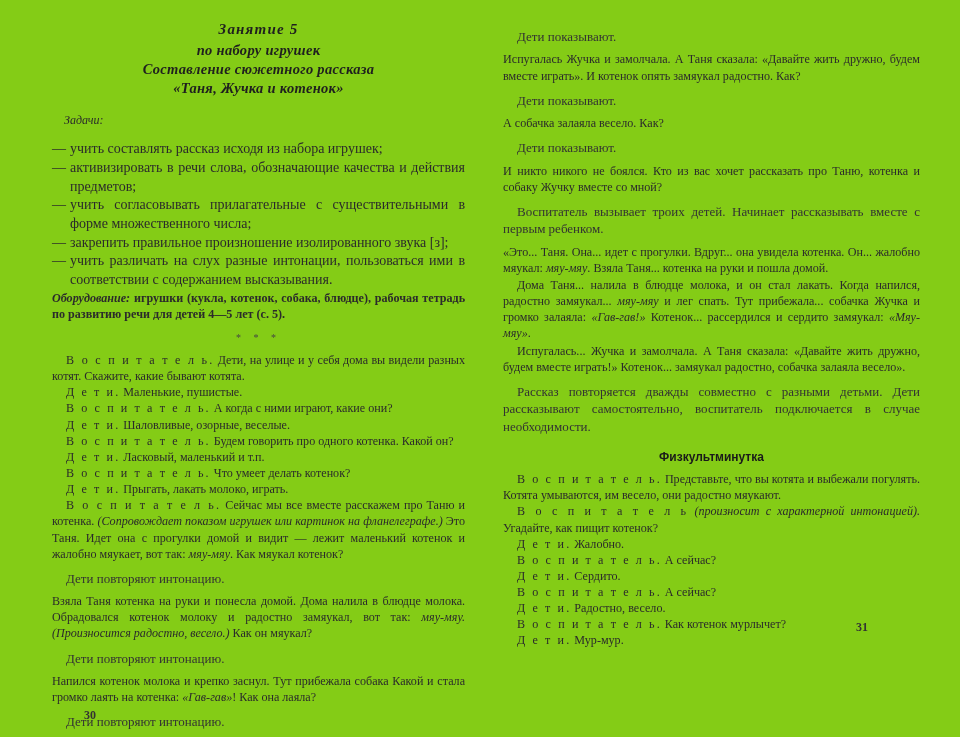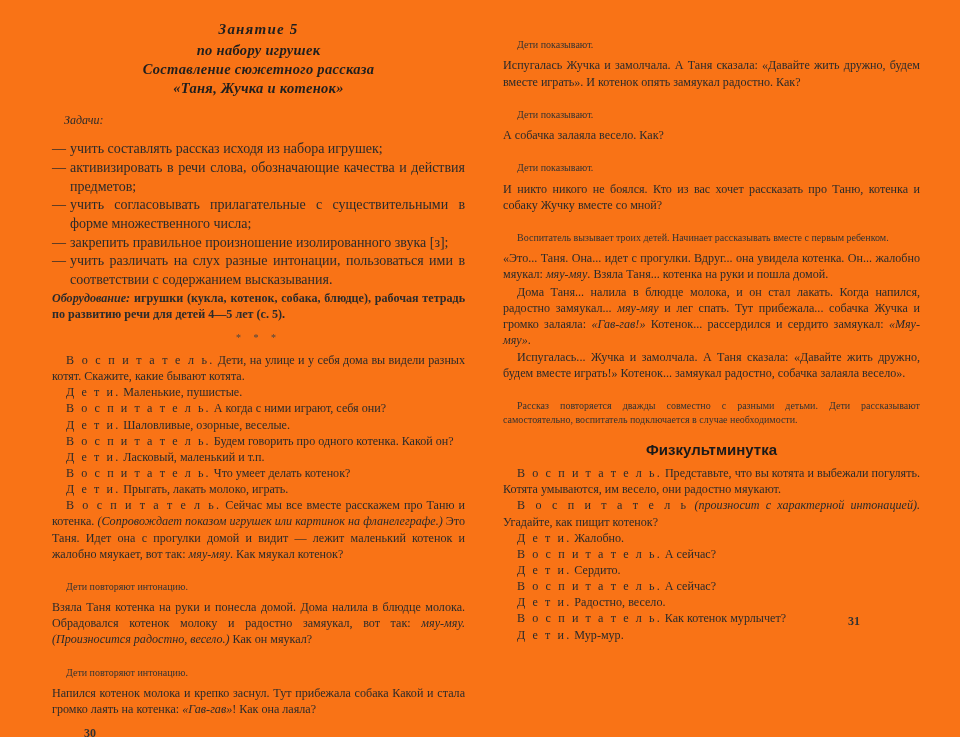--- a/index.html
+++ b/index.html
@@ -18,21 +18,21 @@
   }
   .page-spread {
     width: 960px;
     height: 737px;
     box-sizing: border-box;
     padding: 20px 40px 0 40px;
     display: flex;
     flex-direction: row;
     align-items: flex-start;
     position: relative;
-    background: #f97316;
+    background: #84cc16;
   }
   .column {
     width: 430px;
     box-sizing: border-box;
     position: relative;
   }
   .column.left  { margin-right: 30px; padding-left: 12px; }
   .column.right { padding-left: 8px; }
 
   
@@ -45,21 +45,21 @@
     letter-spacing: 0.3px;
     margin: 0 0 14px 0;
     color: #1f1f1f;
   }
   .lesson-heading .ln { display: block; }
   .lesson-heading .ln-1 { font-size: 15px; letter-spacing: 1.2px; margin-bottom: 1px; }
 
   .section-heading {
     text-align: center;
     font-weight: bold;
-    font-size: 15px;
+    font-size: 12px;
     margin: 15px 0 7px 0;
     color: #1a1a1a;
     font-family: "Liberation Sans", sans-serif;
   }
 
   .stars {
     text-align: center;
     font-size: 10px;
     letter-spacing: 5px;
     margin: 10px 0 9px 0;
@@ -102,25 +102,25 @@
   .equipment {
     font-size: 12.1px;
     line-height: 1.335;
     text-align: justify;
     margin: 0;
     font-weight: bold;
   }
 
   
   .stage {
-    font-size: 10px;
+    font-size: 13px;
     line-height: 1.34;
     text-align: justify;
     color: #333;
-    margin: 18px 0 6px 0;
+    margin: 8px 0 6px 0;
     text-indent: 14px;
   }
 
   
   .dialogue {
     font-size: 12.1px;
     line-height: 1.335;
     text-align: justify;
     margin: 0;
     text-indent: 14px;
@@ -133,21 +133,21 @@
   
   .folio {
     position: absolute;
     bottom: 14px;
     font-size: 12px;
     font-weight: bold;
     color: #333;
     font-family: "Liberation Serif", serif;
   }
   .folio.left  { left: 44px; }
-  .folio.right { right: 60px; }
+  .folio.right { right: 52px; }
 </style>
 </head>
 <body>
 
 <div class="page-spread">
 
   <div class="column left">
 
     <div class="lesson-heading">
       <span class="ln ln-1">Занятие 5</span>
@@ -165,21 +165,21 @@
       <li><span class="dash">—</span><span>закрепить правильное произношение изолированного звука [з];</span></li>
       <li><span class="dash">—</span><span>учить различать на слух разные интонации, пользоваться ими в соответствии с содержанием высказывания.</span></li>
     </ul>
 
     <p class="equipment"><span class="it">Оборудование:</span><span> игрушки (кукла, котенок, собака, блюдце), рабочая тетрадь по развитию речи для детей 4—5 лет (с. 5).</span></p>
 
     <div class="stars">* * *</div>
 
     <p class="dialogue"><span class="speaker">В о с п и т а т е л ь.</span><span> Дети, на улице и у себя дома вы видели разных котят. Скажите, какие бывают котята.</span></p>
     <p class="dialogue"><span class="speaker">Д е т и.</span><span> Маленькие, пушистые.</span></p>
-    <p class="dialogue"><span class="speaker">В о с п и т а т е л ь.</span><span> А когда с ними играют, себя они?</span></p>
+    <p class="dialogue"><span class="speaker">В о с п и т а т е л ь.</span><span> А когда с ними играют, какие они?</span></p>
     <p class="dialogue"><span class="speaker">Д е т и.</span><span> Шаловливые, озорные, веселые.</span></p>
     <p class="dialogue"><span class="speaker">В о с п и т а т е л ь.</span><span> Будем говорить про одного котенка. Какой он?</span></p>
     <p class="dialogue"><span class="speaker">Д е т и.</span><span> Ласковый, маленький и т.п.</span></p>
     <p class="dialogue"><span class="speaker">В о с п и т а т е л ь.</span><span> Что умеет делать котенок?</span></p>
     <p class="dialogue"><span class="speaker">Д е т и.</span><span> Прыгать, лакать молоко, играть.</span></p>
 
     <p class="dialogue"><span class="speaker">В о с п и т а т е л ь.</span><span> Сейчас мы все вместе расскажем про Таню и котенка. </span><span class="it">(Сопровождает показом игрушек или картинок на фланелеграфе.)</span><span> Это Таня. Идет она с прогулки домой и видит — лежит маленький котенок и жалобно мяукает, вот так: </span><span class="it">мяу-мяу</span><span>. Как мяукал котенок?</span></p>
 
     <p class="stage">Дети повторяют интонацию.</p>
 

